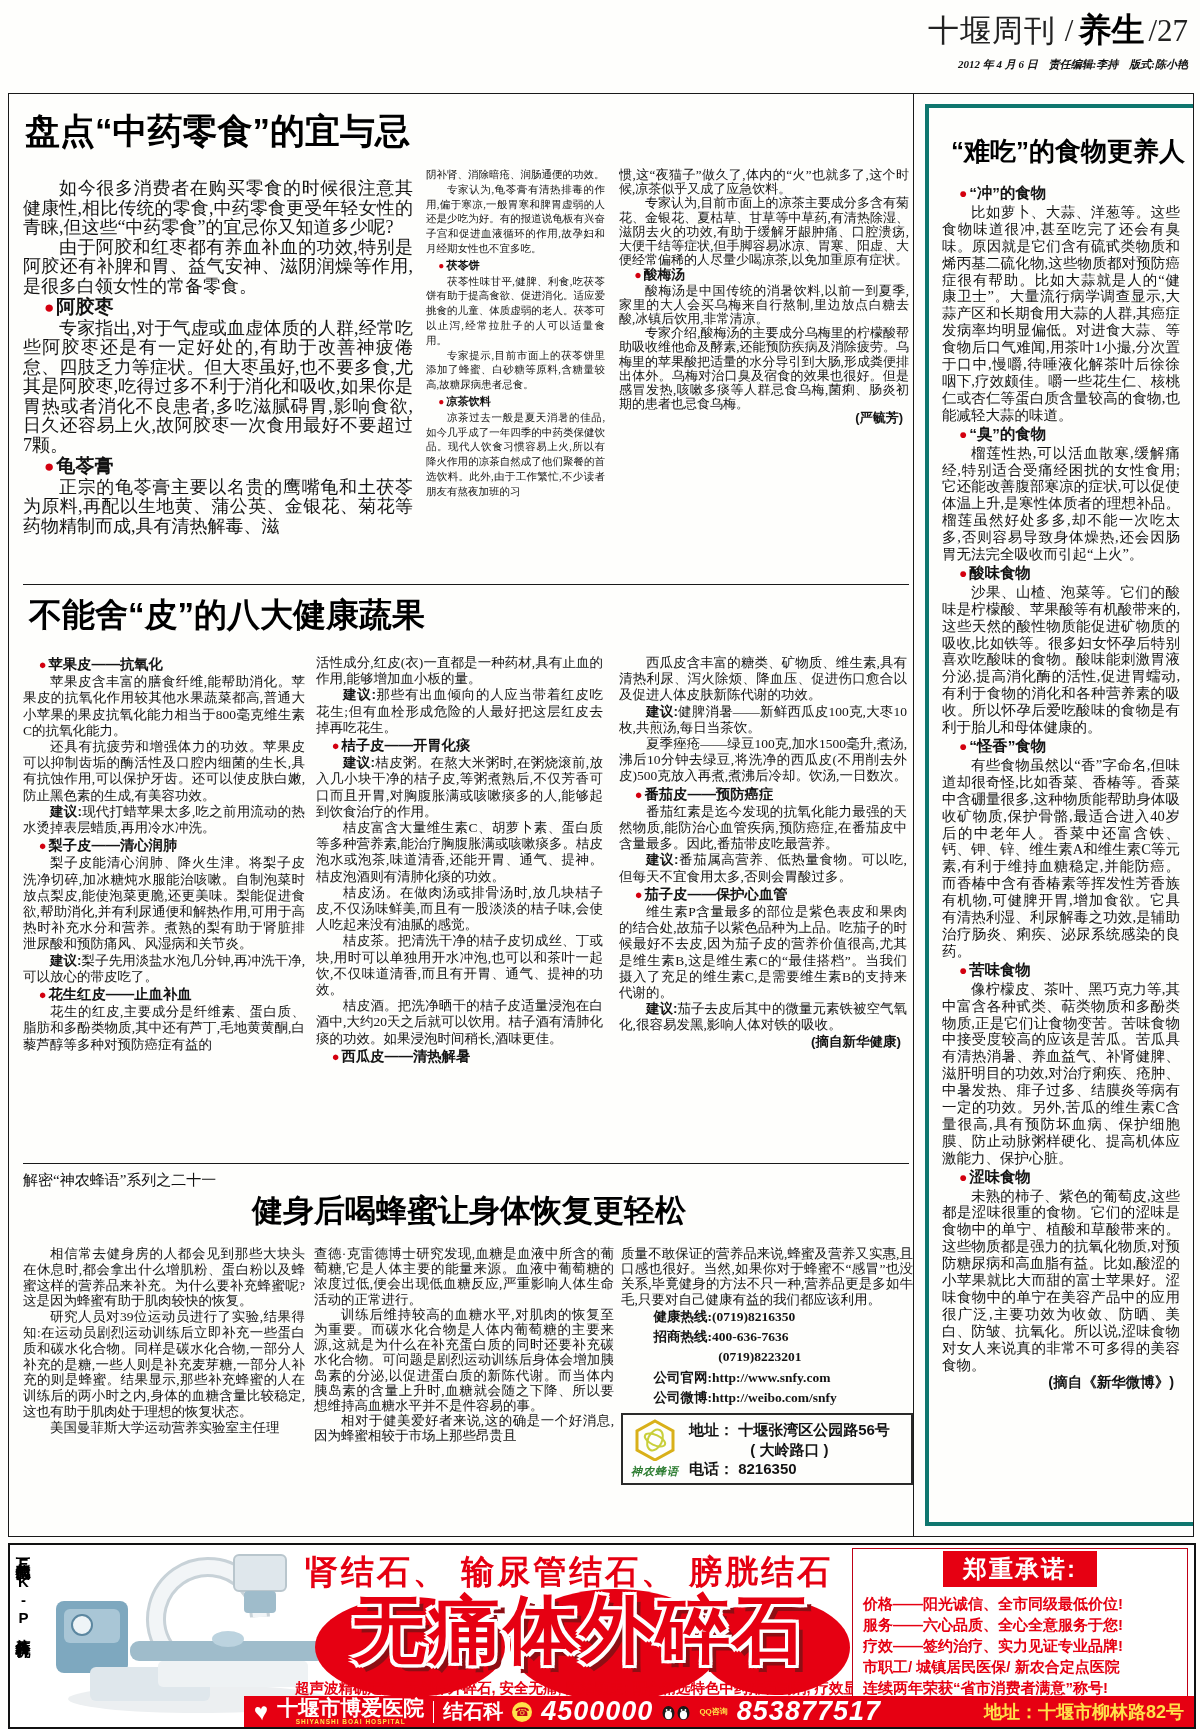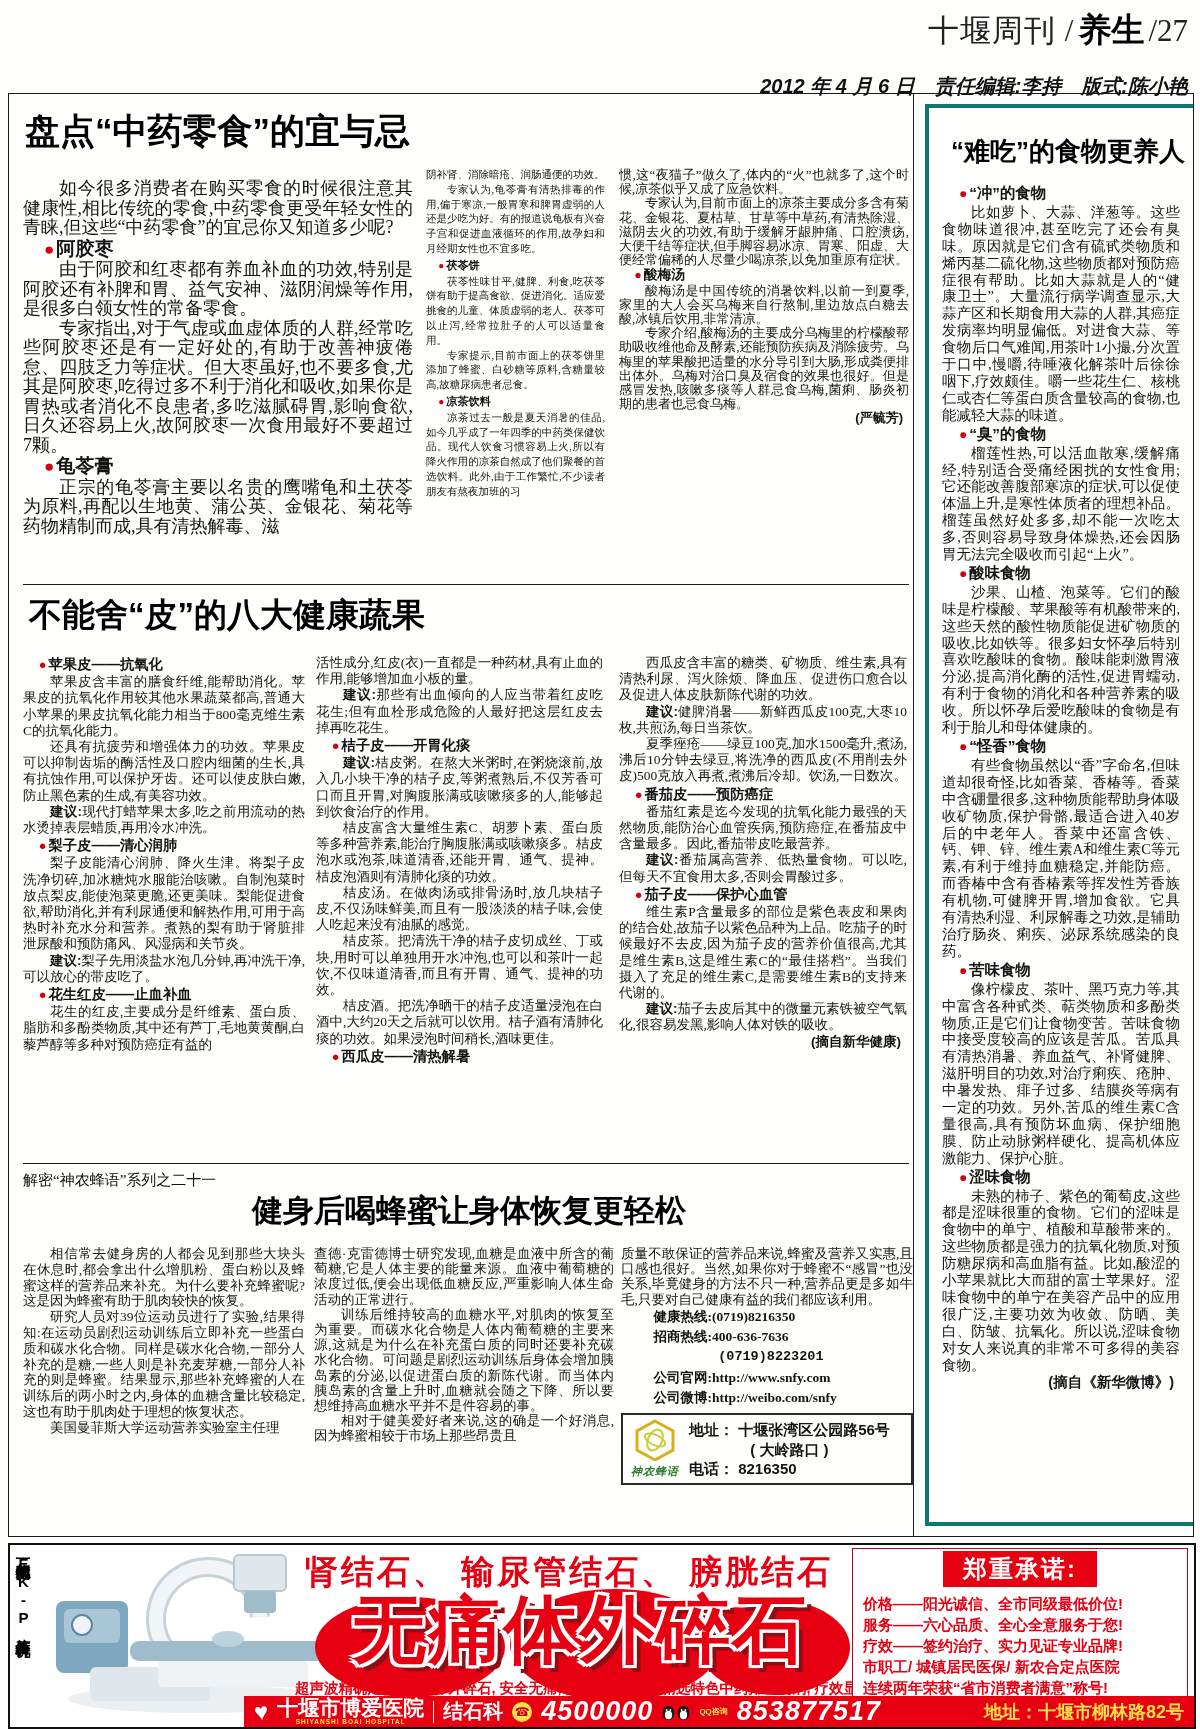--- a/index.html
+++ b/index.html
@@ -4,40 +4,40 @@
 <style>
   html,body{margin:0;padding:0;background:#e9e9e9;}
   #page{position:relative;width:1200px;height:1729px;background:#fefefc;margin:0 auto;
         font-family:"Liberation Serif","DejaVu Serif",serif;color:#141414;overflow:hidden;}
   
   #masthead{position:absolute;top:8px;right:12px;text-align:right;}
   .mh-line1{white-space:nowrap;}
   .mh-paper{font-size:31px;letter-spacing:1px;color:#222;}
   .mh-section{font-family:"Liberation Sans","DejaVu Sans",sans-serif;font-weight:900;font-size:33px;color:#000;}
   .mh-page{font-size:31px;color:#222;}
-  .mh-date{margin-top:20px;font-family:Liberation Sans, sans-serif;
-           font-weight:bold;font-style:italic;font-size:20px;color:#111;}
+  .mh-date{margin-top:4px;font-family:Liberation Serif, serif;
+           font-weight:bold;font-style:italic;font-size:11px;color:#111;}
   
   #frame{position:absolute;left:8px;top:93px;width:1184px;height:1442px;border:1px solid #1a1a1a;overflow:hidden;}
   .vdivider{position:absolute;left:904px;top:0;bottom:0;width:1px;background:#1a1a1a;}
   .hrule{position:absolute;height:1px;background:#1a1a1a;}
   .art-title{position:absolute;font-family:"Liberation Sans","DejaVu Sans",sans-serif;
              font-weight:900;color:#000;white-space:nowrap;}
   .col{position:absolute;text-align:justify;overflow:hidden;line-height:1.25;}
   .blk{margin:0;}
   .blk-p{text-indent:2em;}
   .blk-pn{text-indent:0;}
   .blk-h{font-family:"Liberation Sans","DejaVu Sans",sans-serif;font-weight:bold;
          text-indent:1.1em;font-size:1.06em;padding:1px 0;}
   .blk-h .dot{color:#d3000f;margin-right:2px;font-size:0.9em;}
   .blk-byline{text-align:right;font-family:"Liberation Sans","DejaVu Sans",sans-serif;
               font-weight:bold;padding-right:6px;}
   .blk-contact{font-family:Liberation Serif, serif;font-weight:bold;
                text-indent:2.4em;line-height:1.5;}
-  .blk-contact2{font-family:Liberation Mono, monospace;font-weight:bold;
+  .blk-contact2{font-family:Liberation Serif, serif;font-weight:bold;
                 text-indent:7.2em;line-height:1.5;}
   .blk b{font-family:"Liberation Sans","DejaVu Sans",sans-serif;}
   
   #a1-col1{left:14px;top:85px;width:390px;height:402px;font-size:18px;line-height:19.5px;}
   #a1-col2{left:417px;top:74px;width:179px;height:414px;font-size:10.5px;line-height:14.8px;}
   #a1-col3{left:610px;top:74px;width:290px;height:414px;font-size:13px;line-height:14.2px;}
   #a2-col1{left:14px;top:561px;width:282px;height:506px;font-size:13.5px;line-height:16.2px;}
   #a2-col2{left:307px;top:561px;width:287px;height:506px;font-size:13.5px;line-height:16.2px;}
   #a2-col3{left:610px;top:561px;width:288px;height:506px;font-size:13.5px;line-height:16.2px;}
   #a3-kicker{position:absolute;left:14px;top:1077px;font-size:15px;color:#111;}
@@ -109,22 +109,22 @@
     </div>
     <div class="mh-date">2012 年 4 月 6 日　责任编辑:李持　版式:陈小艳</div>
   </div>
 
   <div id="frame">
     <div class="vdivider"></div>
 
     <div class="art-title" style="left:16px;top:14px;font-size:35px;">盘点“中药零食”的宜与忌</div>
     <div id="a1-col1" class="col">
         <div class="blk blk-p">如今很多消费者在购买零食的时候很注意其健康性,相比传统的零食,中药零食更受年轻女性的青睐,但这些“中药零食”的宜忌你又知道多少呢?</div>
+        <div class="blk blk-p">由于阿胶和红枣都有养血补血的功效,特别是阿胶还有补脾和胃、益气安神、滋阴润燥等作用,是很多白领女性的常备零食。</div>
         <div class="blk blk-h"><span class="dot">●</span>阿胶枣</div>
-        <div class="blk blk-p">由于阿胶和红枣都有养血补血的功效,特别是阿胶还有补脾和胃、益气安神、滋阴润燥等作用,是很多白领女性的常备零食。</div>
         <div class="blk blk-p">专家指出,对于气虚或血虚体质的人群,经常吃些阿胶枣还是有一定好处的,有助于改善神疲倦怠、四肢乏力等症状。但大枣虽好,也不要多食,尤其是阿胶枣,吃得过多不利于消化和吸收,如果你是胃热或者消化不良患者,多吃滋腻碍胃,影响食欲,日久还容易上火,故阿胶枣一次食用最好不要超过7颗。</div>
         <div class="blk blk-h"><span class="dot">●</span>龟苓膏</div>
         <div class="blk blk-p">正宗的龟苓膏主要以名贵的鹰嘴龟和土茯苓为原料,再配以生地黄、蒲公英、金银花、菊花等药物精制而成,具有清热解毒、滋</div>
       </div>
     <div id="a1-col2" class="col">
         <div class="blk blk-pn">阴补肾、消除暗疮、润肠通便的功效。</div>
         <div class="blk blk-p">专家认为,龟苓膏有清热排毒的作用,偏于寒凉,一般胃寒和脾胃虚弱的人还是少吃为好。有的报道说龟板有兴奋子宫和促进血液循环的作用,故孕妇和月经期女性也不宜多吃。</div>
         <div class="blk blk-h"><span class="dot">●</span>茯苓饼</div>
         <div class="blk blk-p">茯苓性味甘平,健脾、利食,吃茯苓饼有助于提高食欲、促进消化。适应爱挑食的儿童、体质虚弱的老人。茯苓可以止泻,经常拉肚子的人可以适量食用。</div>
         <div class="blk blk-p">专家提示,目前市面上的茯苓饼里添加了蜂蜜、白砂糖等原料,含糖量较高,故糖尿病患者忌食。</div>

